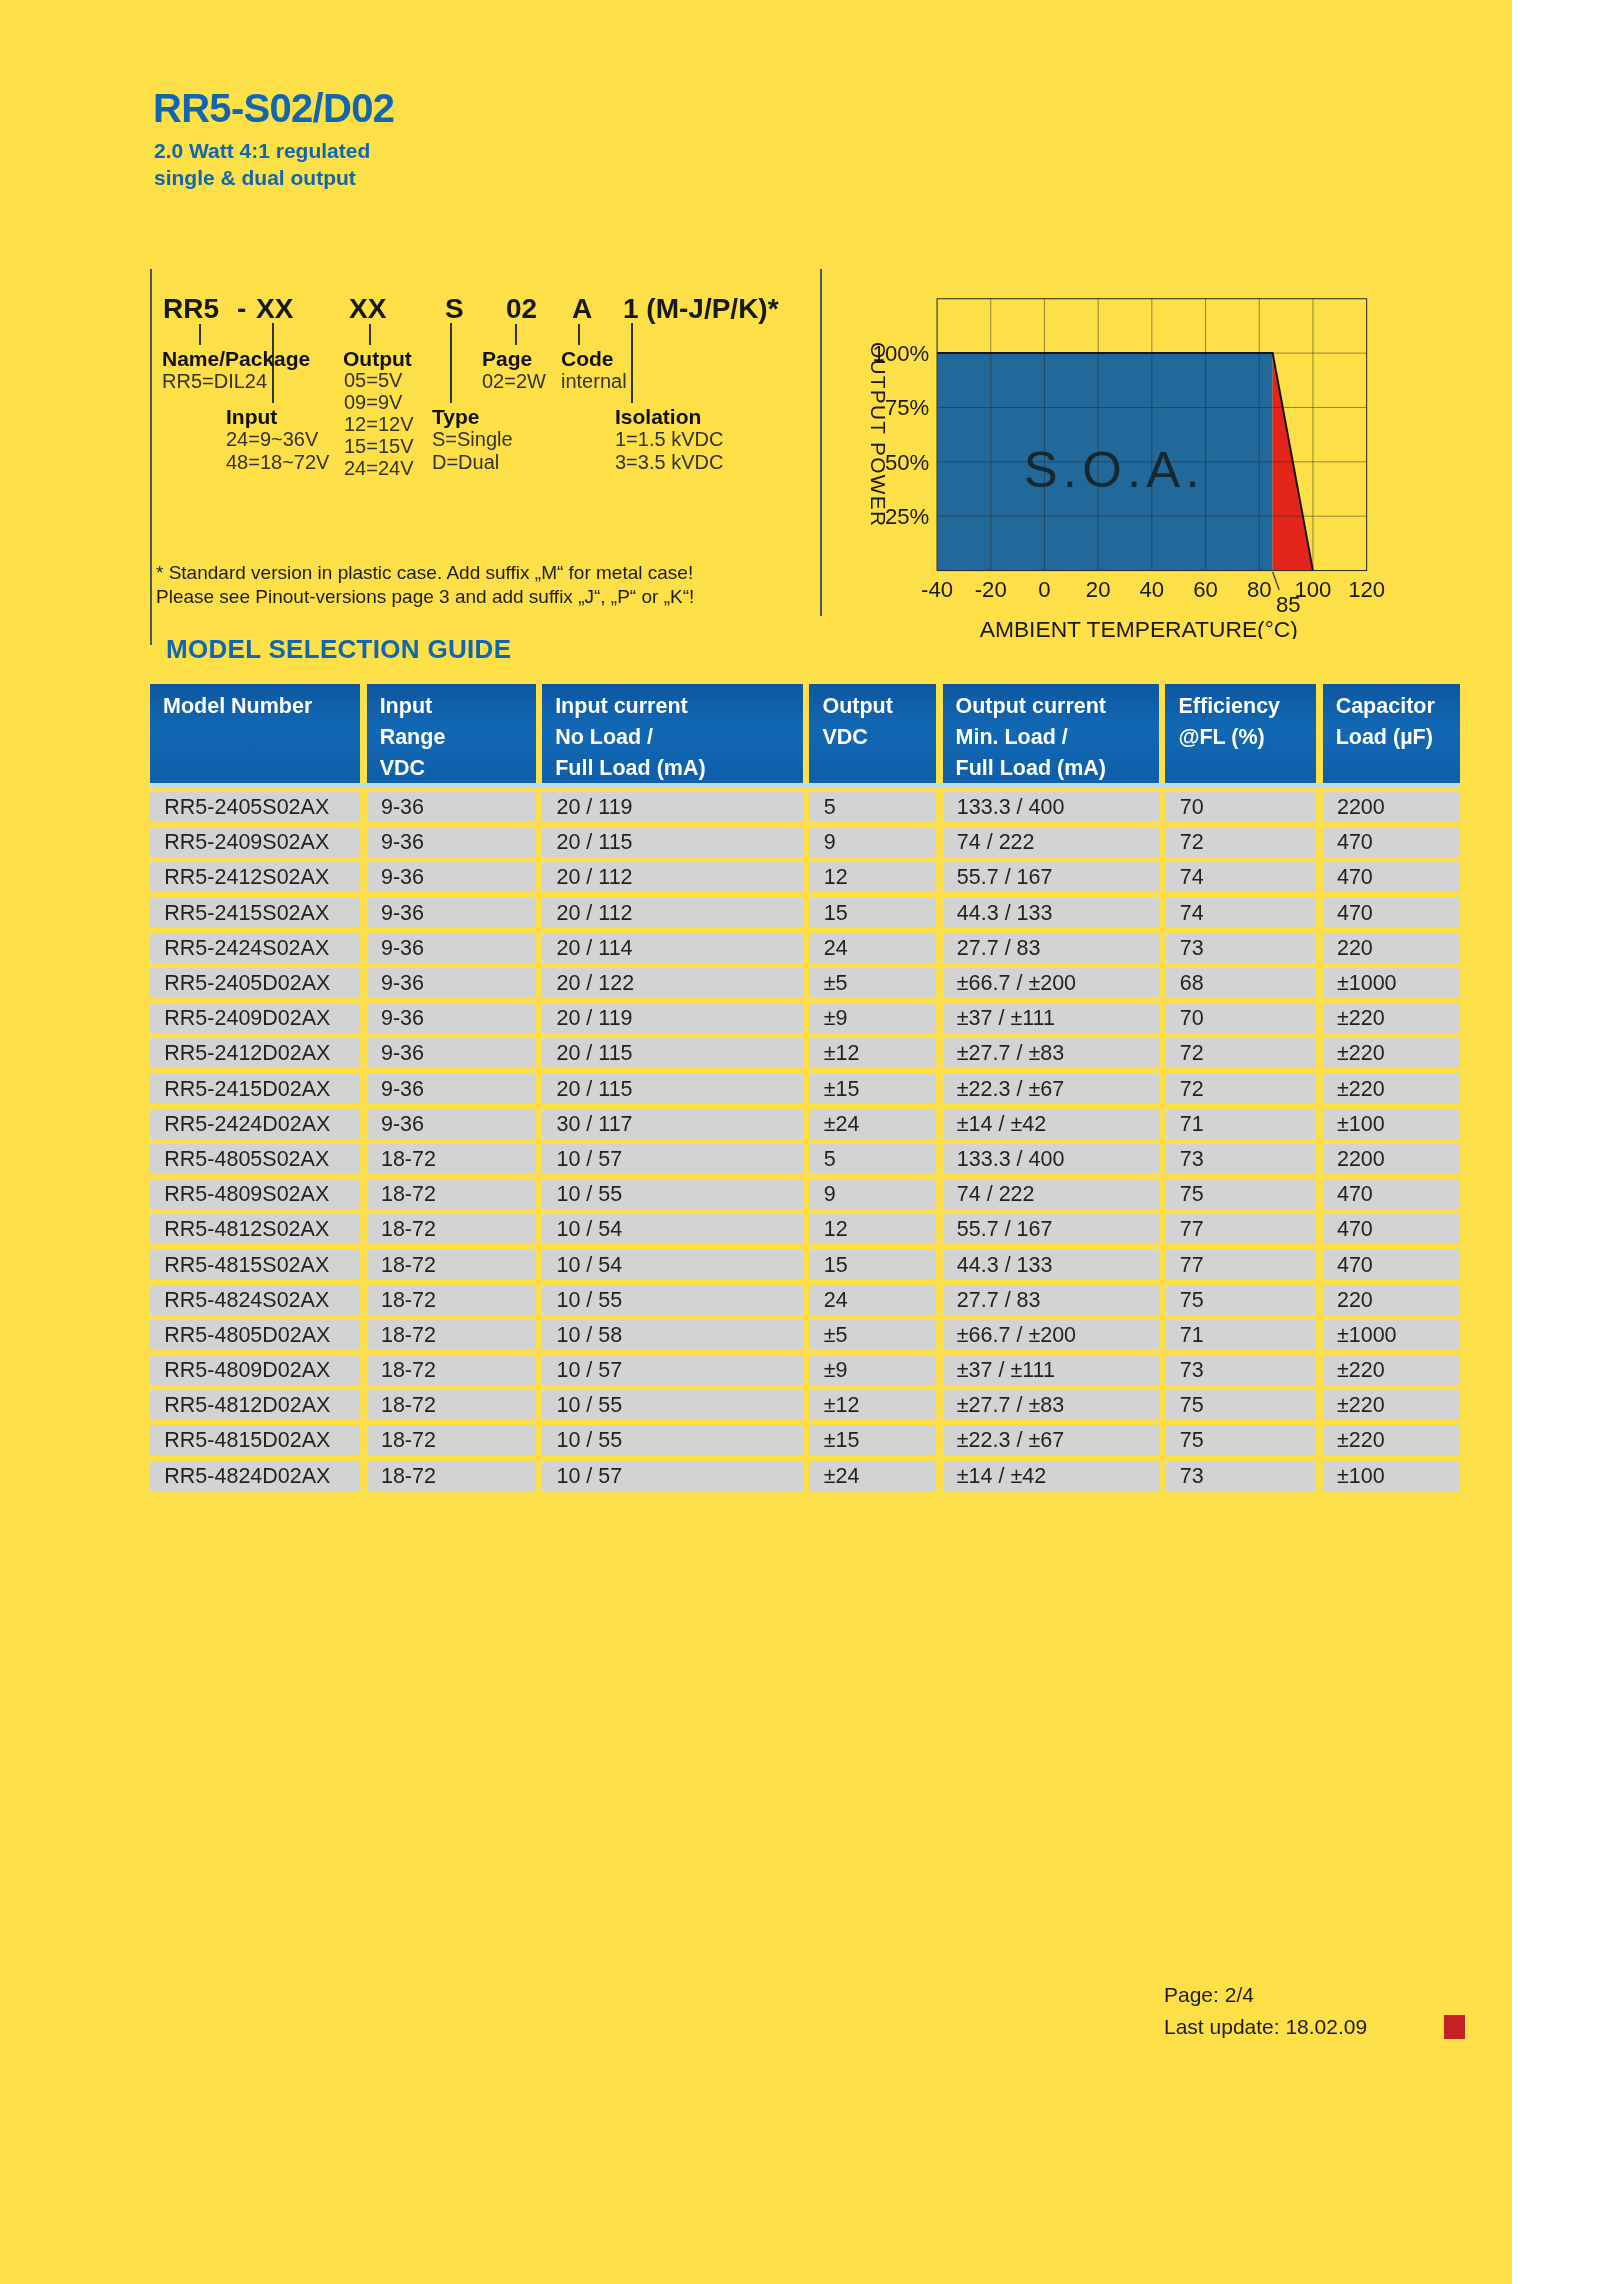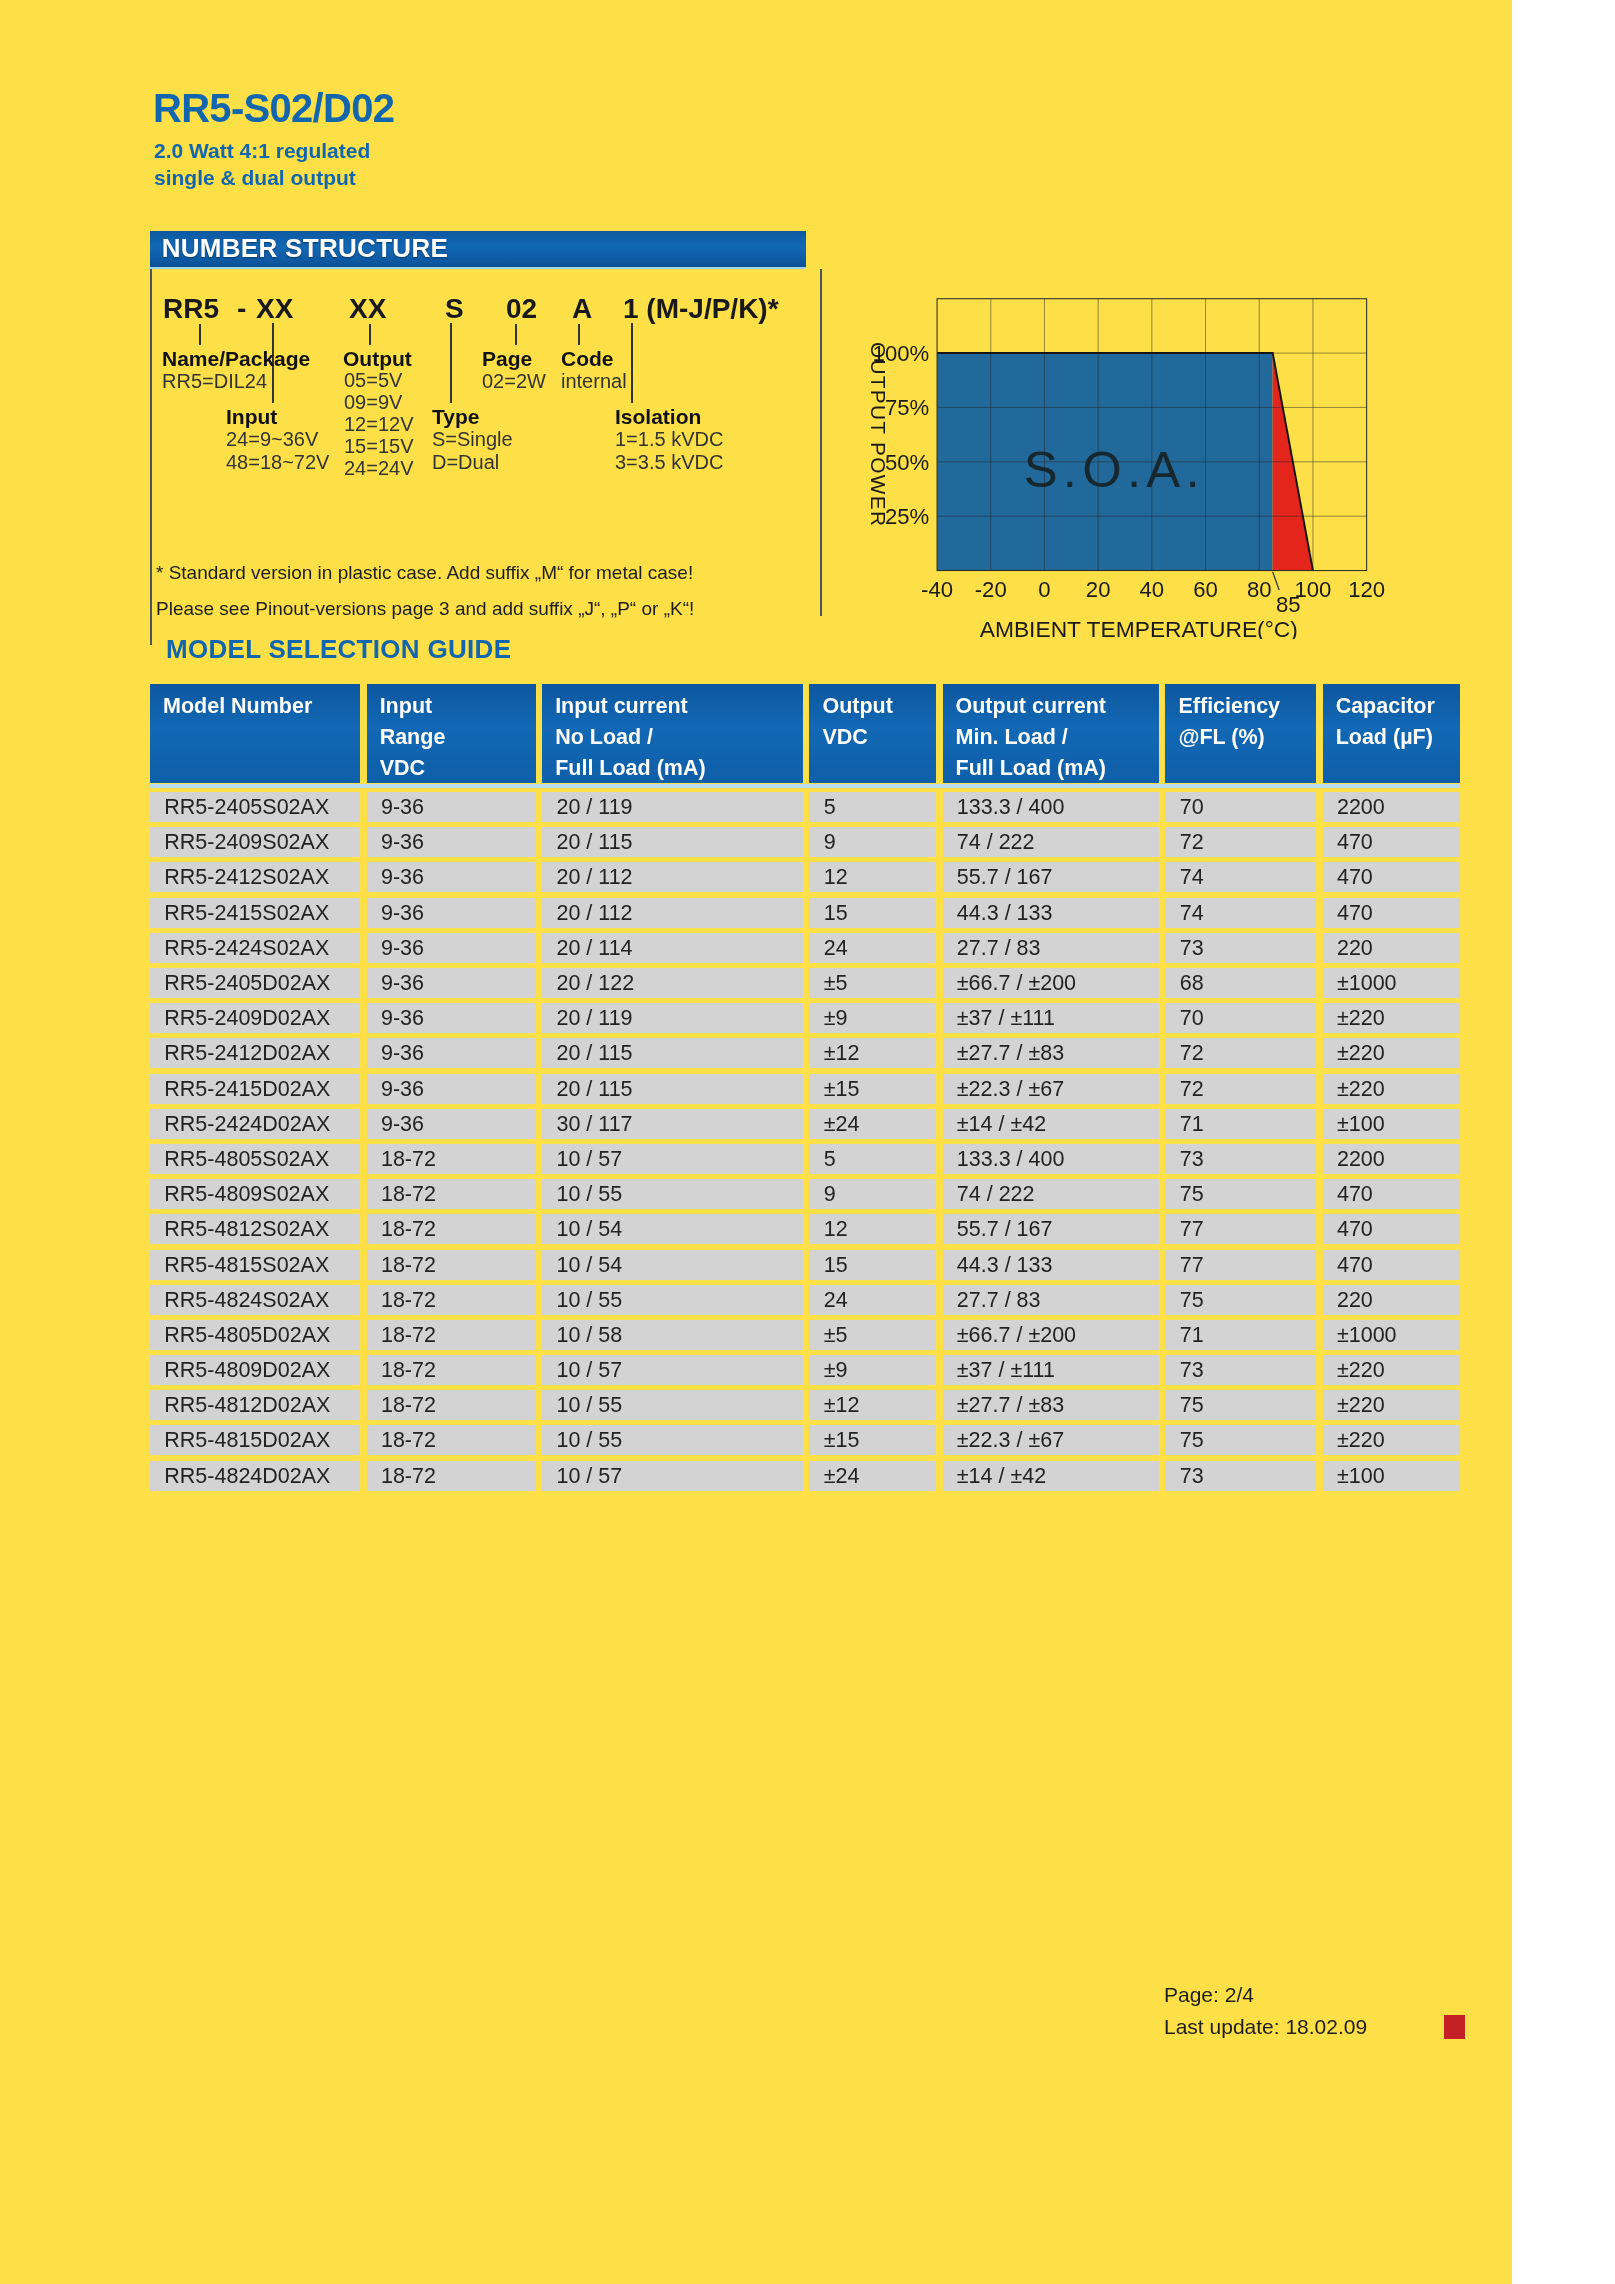--- a/index.html
+++ b/index.html
@@ -46,23 +46,20 @@
 </style>
 </head>
 <body>
 
 <div class="page">
 
   <div class="abs doc-title" style="left:153px;top:86px;">RR5-S02/D02</div>
   <div class="abs doc-sub" style="left:154px;top:138px;">2.0 Watt 4:1 regulated</div>
   <div class="abs doc-sub" style="left:154px;top:165px;">single &amp; dual output</div>
 
-  <div class="abs section-bar" style="left:150px;top:231px;width:656px;">
-    <div class="bar-text">NUMBER STRUCTURE</div>
-  </div>
   <div class="abs section-edge" style="left:150px;top:269px;height:376px;"></div>
 
   <span class="abs code-part" style="left:163px;top:293px;">RR5</span>
   <span class="abs code-part" style="left:237px;top:293px;">-</span>
   <span class="abs code-part" style="left:256px;top:293px;">XX</span>
   <span class="abs code-part" style="left:349px;top:293px;">XX</span>
   <span class="abs code-part" style="left:445px;top:293px;">S</span>
   <span class="abs code-part" style="left:506px;top:293px;">02</span>
   <span class="abs code-part" style="left:572px;top:293px;">A</span>
   <span class="abs code-part" style="left:623px;top:293px;">1 (M-J/P/K)*</span>
@@ -105,21 +102,21 @@
     <div>D=Dual</div>
   </div>
 
   <div class="abs ns-label" style="left:615px;top:405px;">Isolation</div>
   <div class="abs ns-stack" style="left:615px;top:428px;line-height:23px;">
     <div>1=1.5 kVDC</div>
     <div>3=3.5 kVDC</div>
   </div>
 
   <div class="abs footnote" style="left:156px;top:562px;">* Standard version in plastic case. Add suffix „M“ for metal case!</div>
-  <div class="abs footnote" style="left:156px;top:586px;margin-top:12px;">Please see Pinout-versions page 3 and add suffix „J“, „P“ or „K“!</div>
+  <div class="abs footnote" style="left:156px;top:586px;">Please see Pinout-versions page 3 and add suffix „J“, „P“ or „K“!</div>
 
   <div class="abs section-edge" style="left:820px;top:269px;height:347px;"></div>
 
   <svg class="abs" style="left:847px;top:287px;" width="626" height="352" viewBox="0 0 960 540">
       <polygon points="138.0,101.4 652.8,101.4 652.8,435.0 138.0,435.0" fill="#21689B"></polygon>
       <polygon points="652.8,101.4 714.6,435.0 652.8,435.0" fill="#E3251C"></polygon>
       <line x1="220.375" x2="220.375" y1="18" y2="435" stroke="#2a2a2a" stroke-width="1.3" opacity="0.6"></line>
       <line x1="302.75" x2="302.75" y1="18" y2="435" stroke="#2a2a2a" stroke-width="1.3" opacity="0.6"></line>
       <line x1="385.125" x2="385.125" y1="18" y2="435" stroke="#2a2a2a" stroke-width="1.3" opacity="0.6"></line>
       <line x1="467.5" x2="467.5" y1="18" y2="435" stroke="#2a2a2a" stroke-width="1.3" opacity="0.6"></line>

